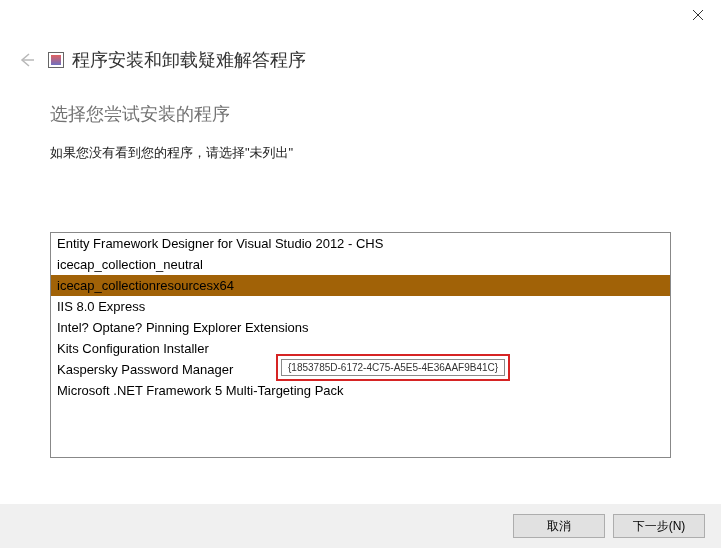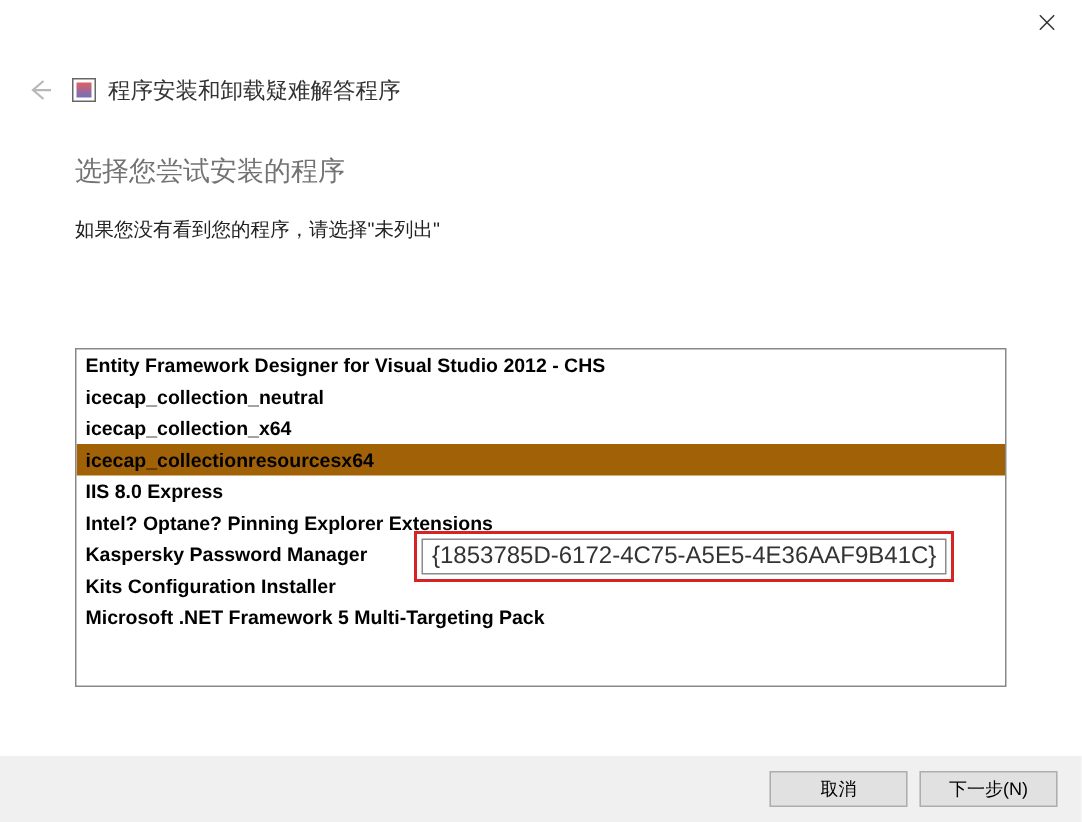--- a/index.html
+++ b/index.html
@@ -52,21 +52,21 @@
     background: #fff;
     display: flex;
     align-items: center;
     justify-content: center;
   }
   .app-icon-inner {
     width: 10px; height: 10px;
     background: linear-gradient(#e06060, #7070c0);
   }
   .app-title {
-    font-size: 15px;
+    font-size: 18px;
     color: #333;
   }
   .content {
     padding: 18px 50px 0 50px;
   }
   .page-heading {
     color: #737373;
     font-size: 18px;
     margin: 4px 0 18px 0;
     font-weight: normal;
@@ -79,21 +79,20 @@
   .listbox-wrap {
     border: 1px solid #888;
     height: 226px;
     position: relative;
     overflow: hidden;
   }
   .listbox {
     height: 100%;
     overflow-y: scroll;
     font-size: 13px;
-    font-weight: bold;
   }
   .list-item {
     padding: 3px 6px;
     white-space: nowrap;
     cursor: default;
   }
   .list-item.hover {
     background: #a16207;
   }
   
@@ -108,21 +107,21 @@
     pointer-events: none;
   }
   .red-box {
     border: 2px solid #d62424;
     padding: 3px;
   }
   .tooltip {
     background: #ffffff;
     border: 1px solid #8a8a8a;
     padding: 2px 6px;
-    font-size: 16px;
+    font-size: 10px;
     color: #333;
   }
   .footer {
     position: absolute;
     bottom: 0;
     right: 0;
     left: 0;
     height: 44px;
     background: #f0f0f0;
     display: flex;
@@ -167,26 +166,25 @@
 </div>
 
 <div class="content">
   <h1 class="page-heading">选择您尝试安装的程序</h1>
   <div class="instruction">如果您没有看到您的程序，请选择"未列出"</div>
 
   <div class="listbox-wrap">
     <div class="listbox" id="listbox">
         <div class="list-item">Entity Framework Designer for Visual Studio 2012 - CHS</div>
         <div class="list-item">icecap_collection_neutral</div>
-        <div class="list-item">icecap_collection_x64</div>
         <div class="list-item hover">icecap_collectionresourcesx64</div>
         <div class="list-item">IIS 8.0 Express</div>
         <div class="list-item">Intel? Optane? Pinning Explorer Extensions</div>
+        <div class="list-item">Kits Configuration Installer</div>
         <div class="list-item">Kaspersky Password Manager</div>
-        <div class="list-item">Kits Configuration Installer</div>
         <div class="list-item">Microsoft .NET Framework 5 Multi-Targeting Pack</div>
       </div>
     <div class="tooltip-overlay">
       <div class="red-box">
         <div class="tooltip">{1853785D-6172-4C75-A5E5-4E36AAF9B41C}</div>
       </div>
     </div>
   </div>
 </div>
 

